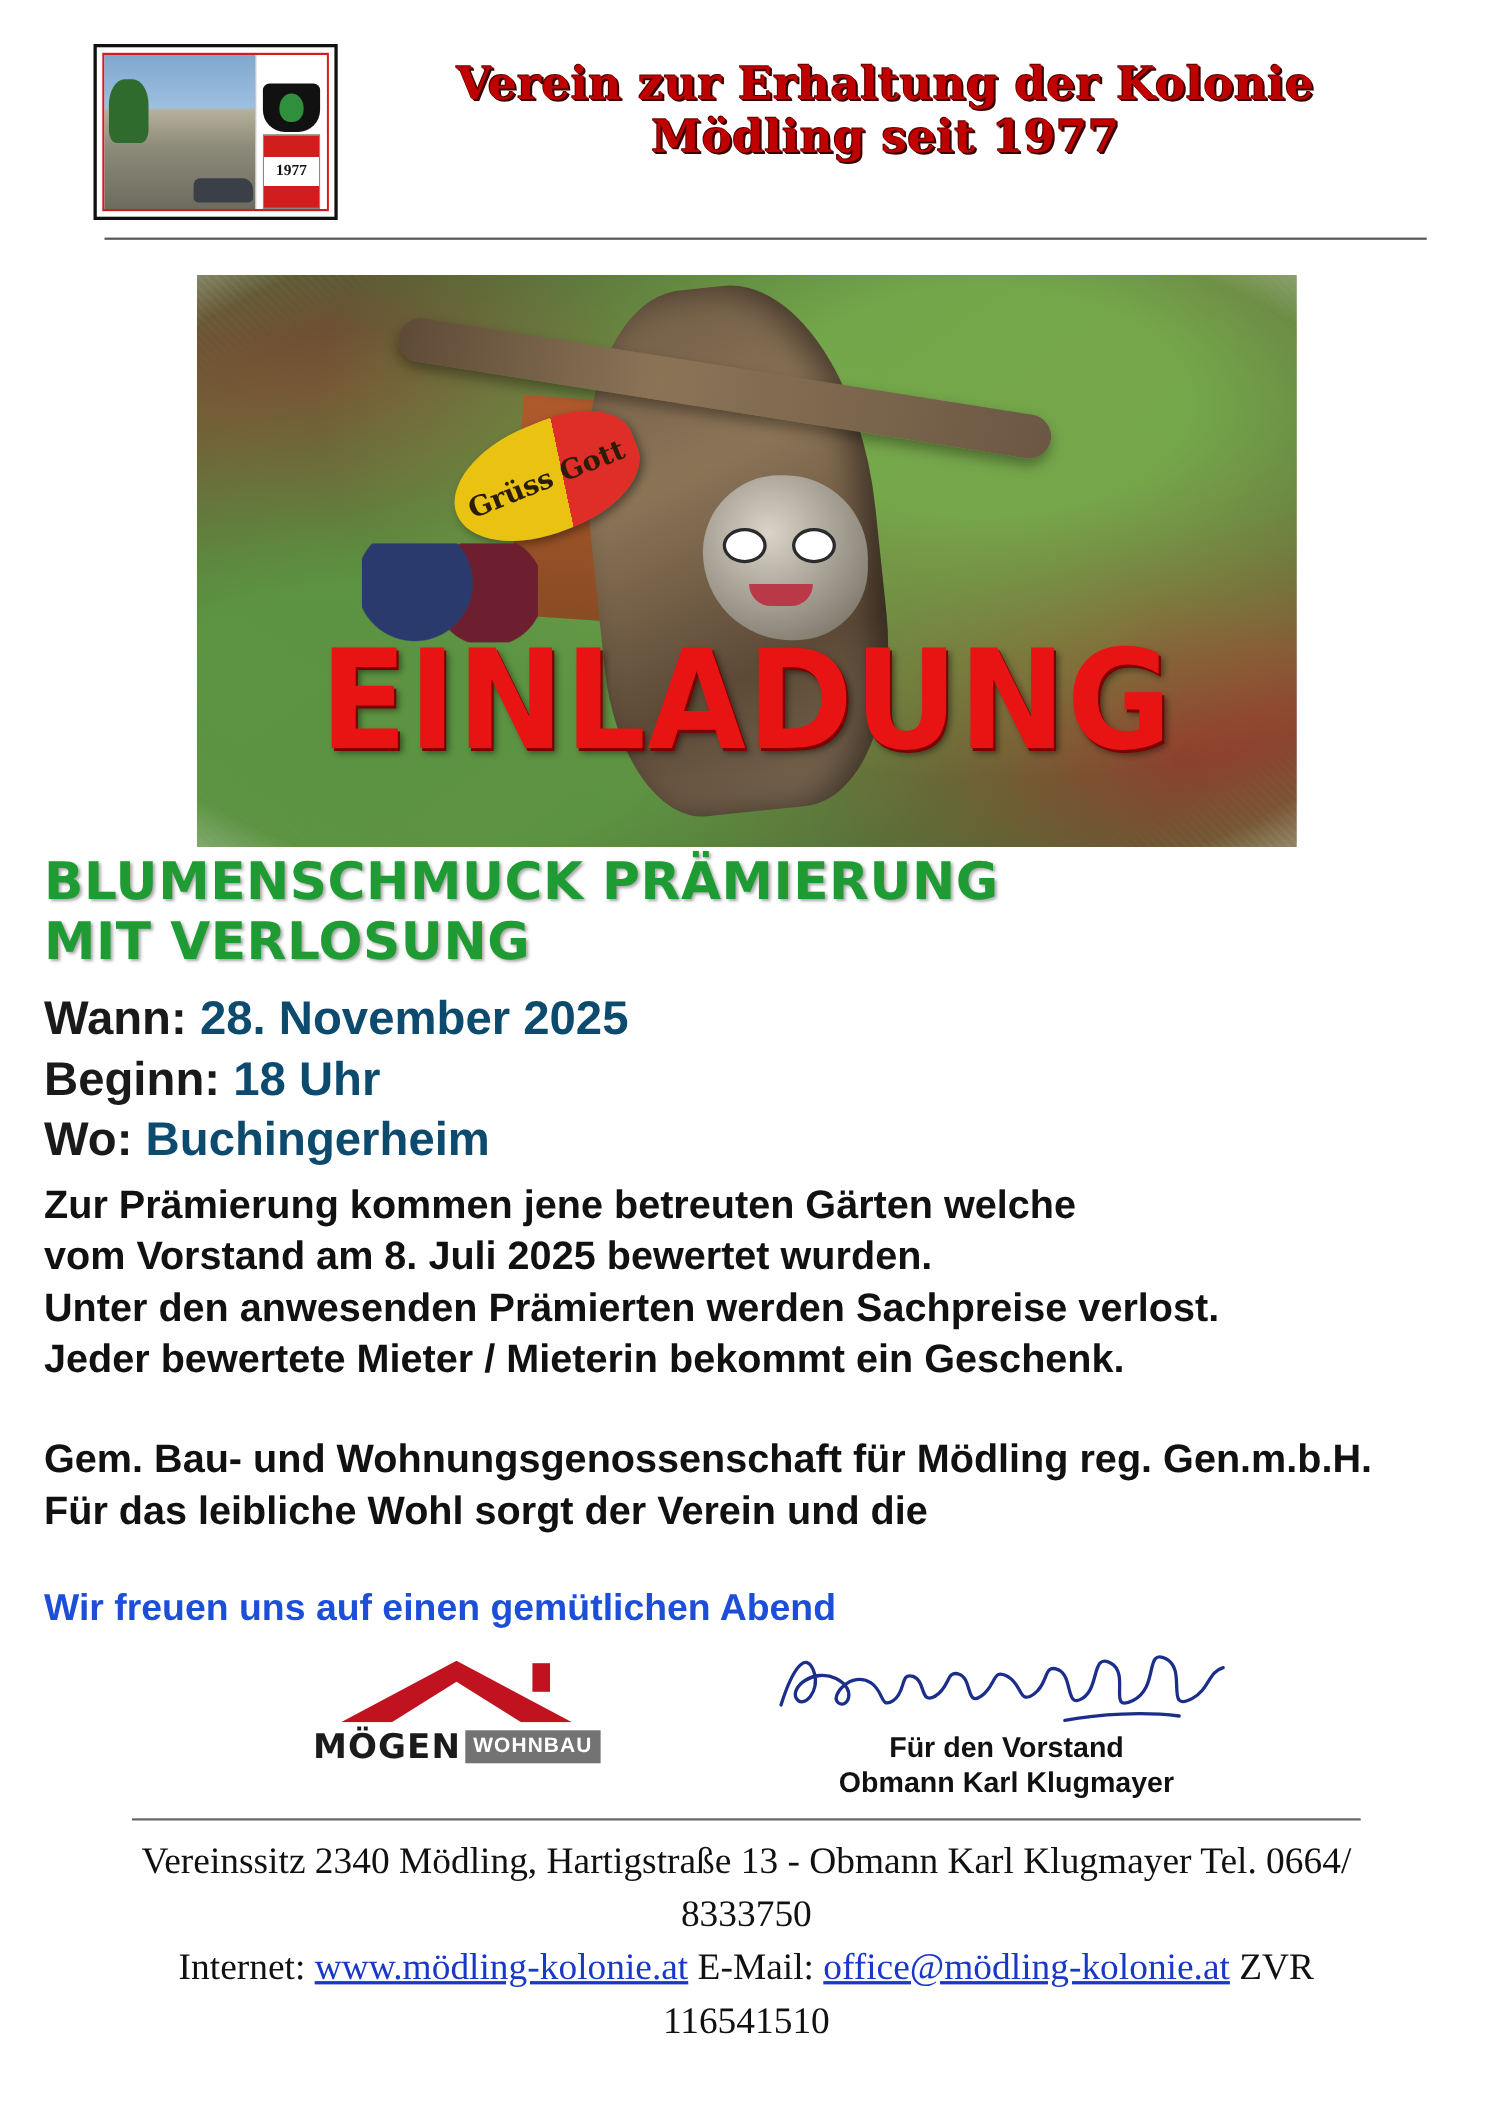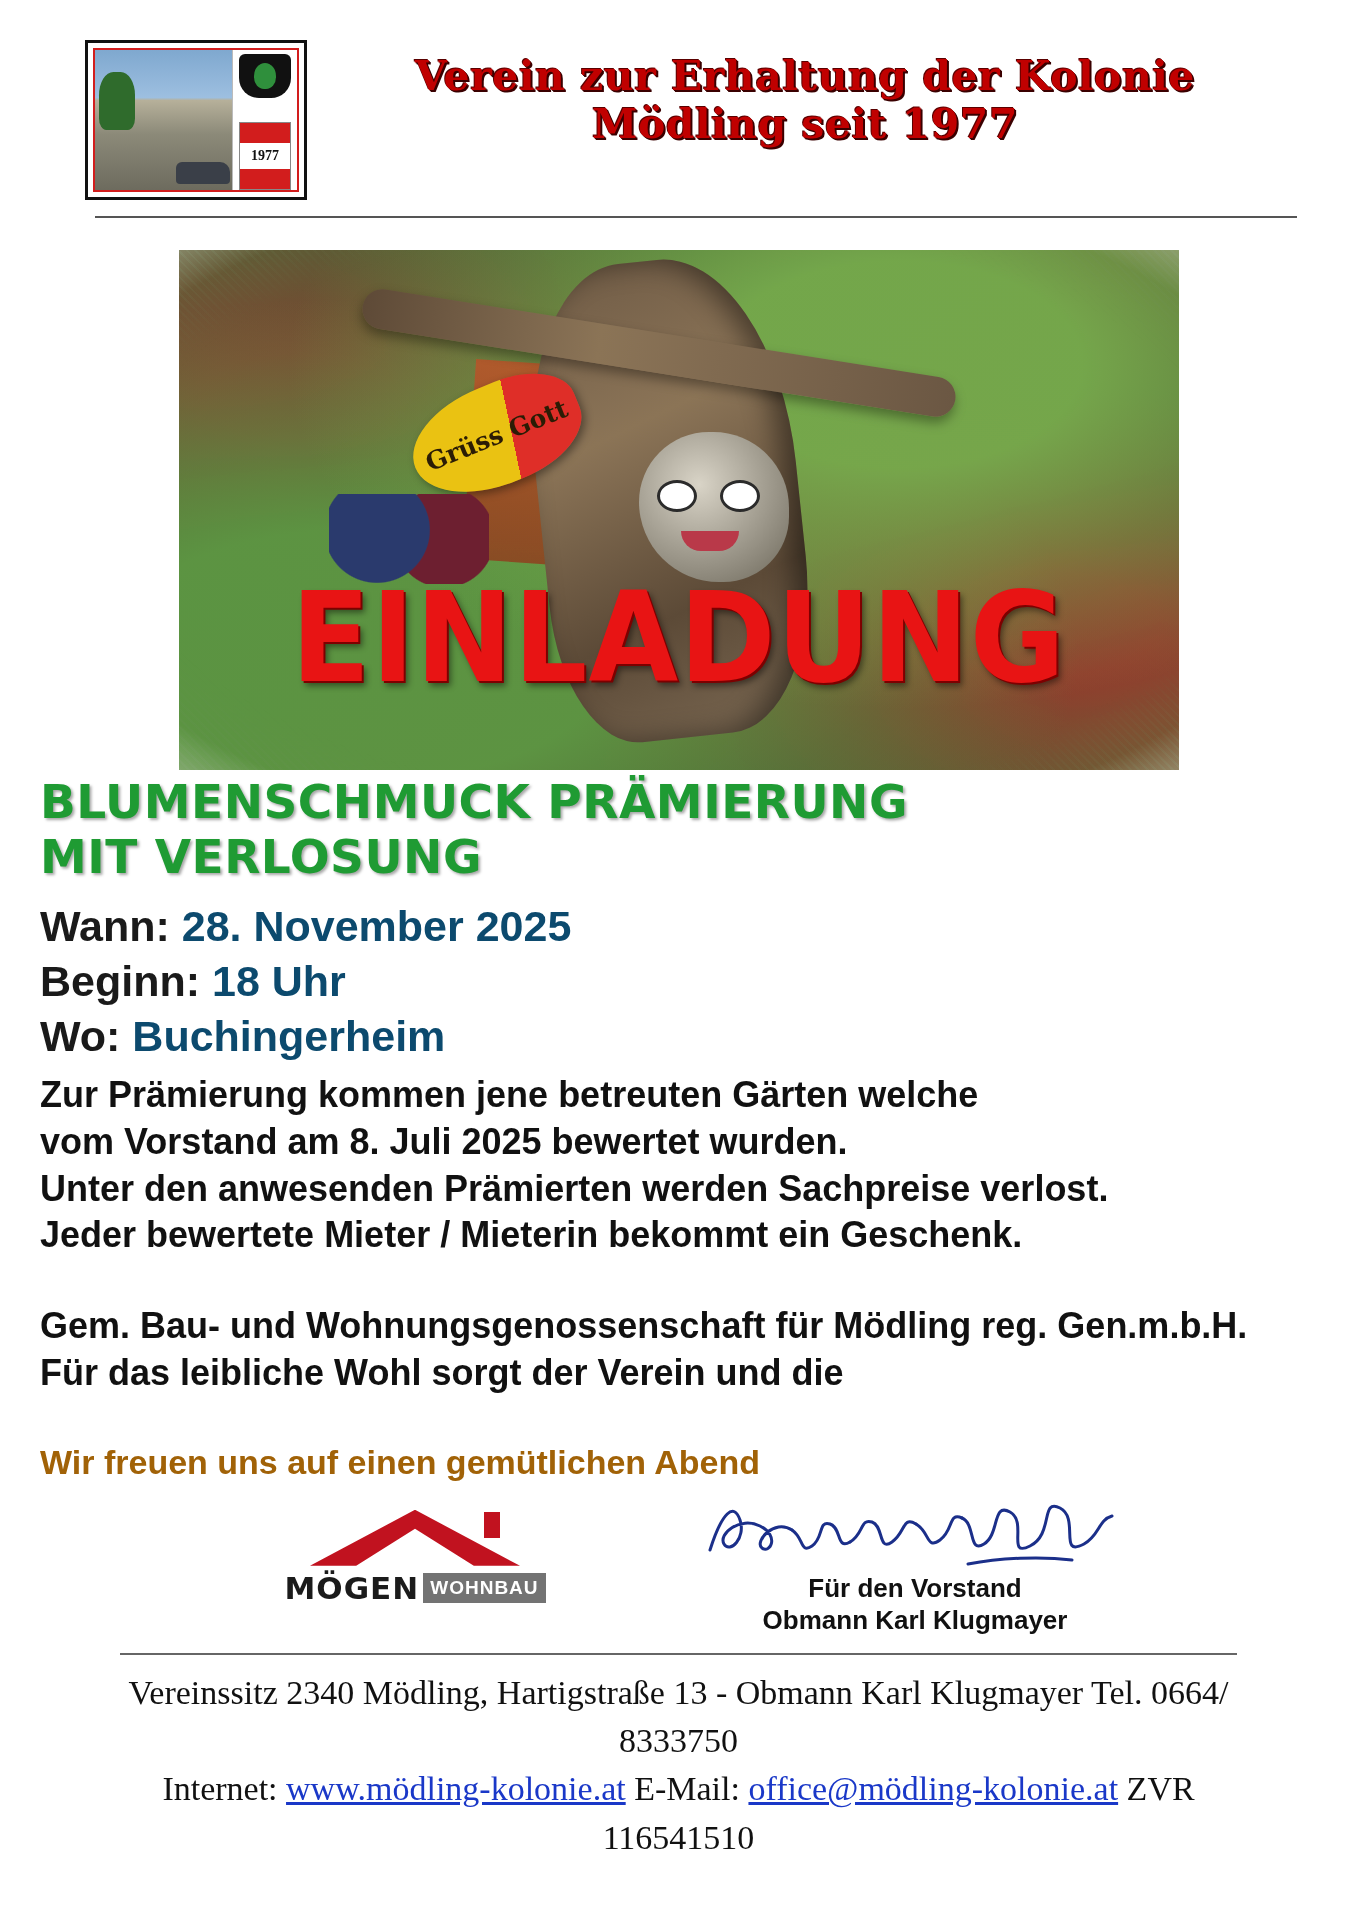--- a/index.html
+++ b/index.html
@@ -64,21 +64,21 @@
     background: #3a3f48;
     border-radius: 6px 10px 4px 4px;
   }
   .logo-crest {
     flex: 0 0 64px;
     background: #fff;
     border-left: 1px solid #bbb;
     display: flex;
     flex-direction: column;
     align-items: center;
-    justify-content: space-between;
+    justify-content: flex-end;
     padding-top: 4px;
     position: relative;
   }
   .crest-emblem {
     width: 52px;
     height: 44px;
     background: #111;
     border-radius: 6px 6px 20px 20px;
     position: relative;
     display: flex;
@@ -299,21 +299,21 @@
     line-height: 1.3;
     color: #111;
   }
   .para.spaced { margin-top: 44px; }
   .para .row { display: block; white-space: nowrap; }
 
   .closing {
     margin-top: 46px;
     font-size: 34px;
     font-weight: bold;
-    color: #a16207;
+    color: #1d4ed8;
   }
 
   
   .sign-row {
     position: relative;
     height: 180px;
     margin-top: 4px;
   }
   .moegen {
     position: absolute;

